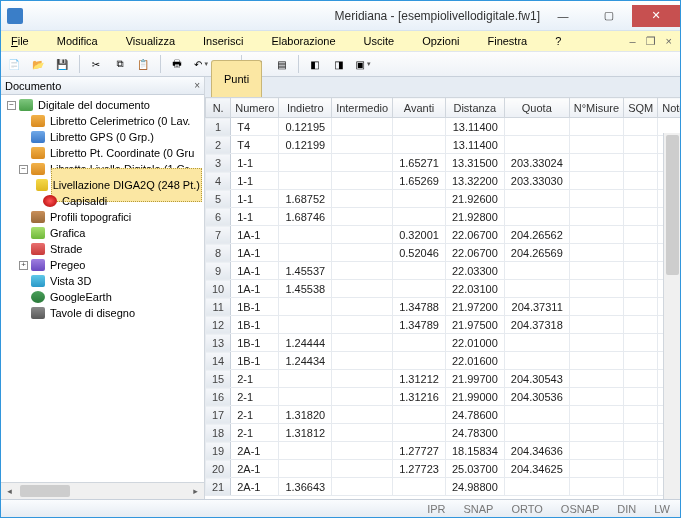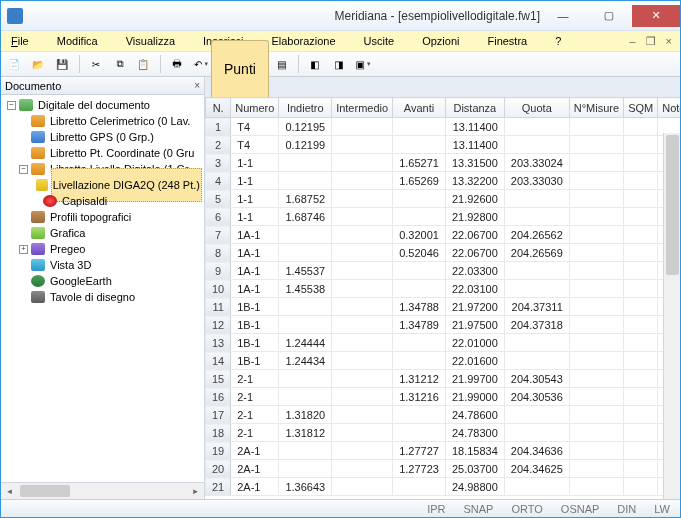--- a/index.html
+++ b/index.html
@@ -35,21 +35,21 @@
 .tree-row .icon { width: 14px; height: 12px; margin-right: 3px; display: inline-block; }
 .tree-row .lbl { padding: 0 2px; }
 .tree-row.sel .lbl { background: #fbe7a3; border: 1px dotted #b59a3a; padding: 10px 1px; }
 .sbh { height: 17px; background: #f0f0f0; border-top: 1px solid #d0d6dd; display: flex; }
 .sbh .thumb { width: 50px; background: #cdcdcd; margin: 2px; border-radius: 2px; }
 .sbh .arr { width: 17px; display: flex; align-items: center; justify-content: center; color: #606060; font-size: 9px; }
 
 .right-panel { flex: 1; display: flex; flex-direction: column; min-width: 0; }
 .right-header { height: 16px; background: #2f68b3; color: #fff; padding: 0 6px; display: flex; align-items: center; font-size: 11px; }
 .tabstrip { height: 20px; background: #e6ecf3; display: flex; align-items: flex-end; padding-left: 6px; }
-.tab { background: #fbe7a3; border: 1px solid #c9b677; border-bottom: none; padding: 20px 12px; border-radius: 3px 3px 0 0; font-size: 14px; }
+.tab { background: #fbe7a3; border: 1px solid #c9b677; border-bottom: none; padding: 12px 12px; border-radius: 3px 3px 0 0; font-size: 11px; }
 .grid-wrap { flex: 1; overflow: auto; position: relative; background: #fff; }
 table { border-collapse: collapse; width: 100%; }
 th { background: linear-gradient(#fdfdfd,#ecf0f5); border: 1px solid #d0d6dd; height: 20px; font-weight: normal; font-size: 11px; color: #333; padding: 0 4px; text-align: center; }
 th.rowh { width: 24px; background: linear-gradient(#f5f7fa,#e3e8ee); }
 td { border: 1px solid #e6eaef; height: 18px; padding: 0 6px; font-size: 11px; color: #222; }
 td.rh { background: linear-gradient(#f5f7fa,#e3e8ee); text-align: center; color: #444; border-right: 1px solid #c8d0da; }
 td.num { text-align: right; }
 td.txt { text-align: left; }
 .grid-scrollbar-v { position: absolute; right: 0; top: 36px; bottom: 0; width: 17px; background: #f0f0f0; border-left: 1px solid #d0d6dd; }
 .grid-scrollbar-v .thumb { width: 13px; height: 140px; background: #cdcdcd; margin: 2px; border-radius: 2px; }
@@ -179,20 +179,26 @@
           <span class="lbl">Profili topografici</span>
         </div>
       <div class="tree-row">
           <span class="sp"></span>
           <span class="sp"></span>
           <span class="icon ic-grf"></span>
           <span class="lbl">Grafica</span>
         </div>
       <div class="tree-row">
           <span class="sp"></span>
+          <span class="sp"></span>
+          <span class="icon ic-str"></span>
+          <span class="lbl">Strade</span>
+        </div>
+      <div class="tree-row">
+          <span class="sp"></span>
           <span class="sq">+</span>
           <span class="icon ic-pre"></span>
           <span class="lbl">Pregeo</span>
         </div>
       <div class="tree-row">
           <span class="sp"></span>
           <span class="sp"></span>
           <span class="icon ic-3d"></span>
           <span class="lbl">Vista 3D</span>
         </div>

